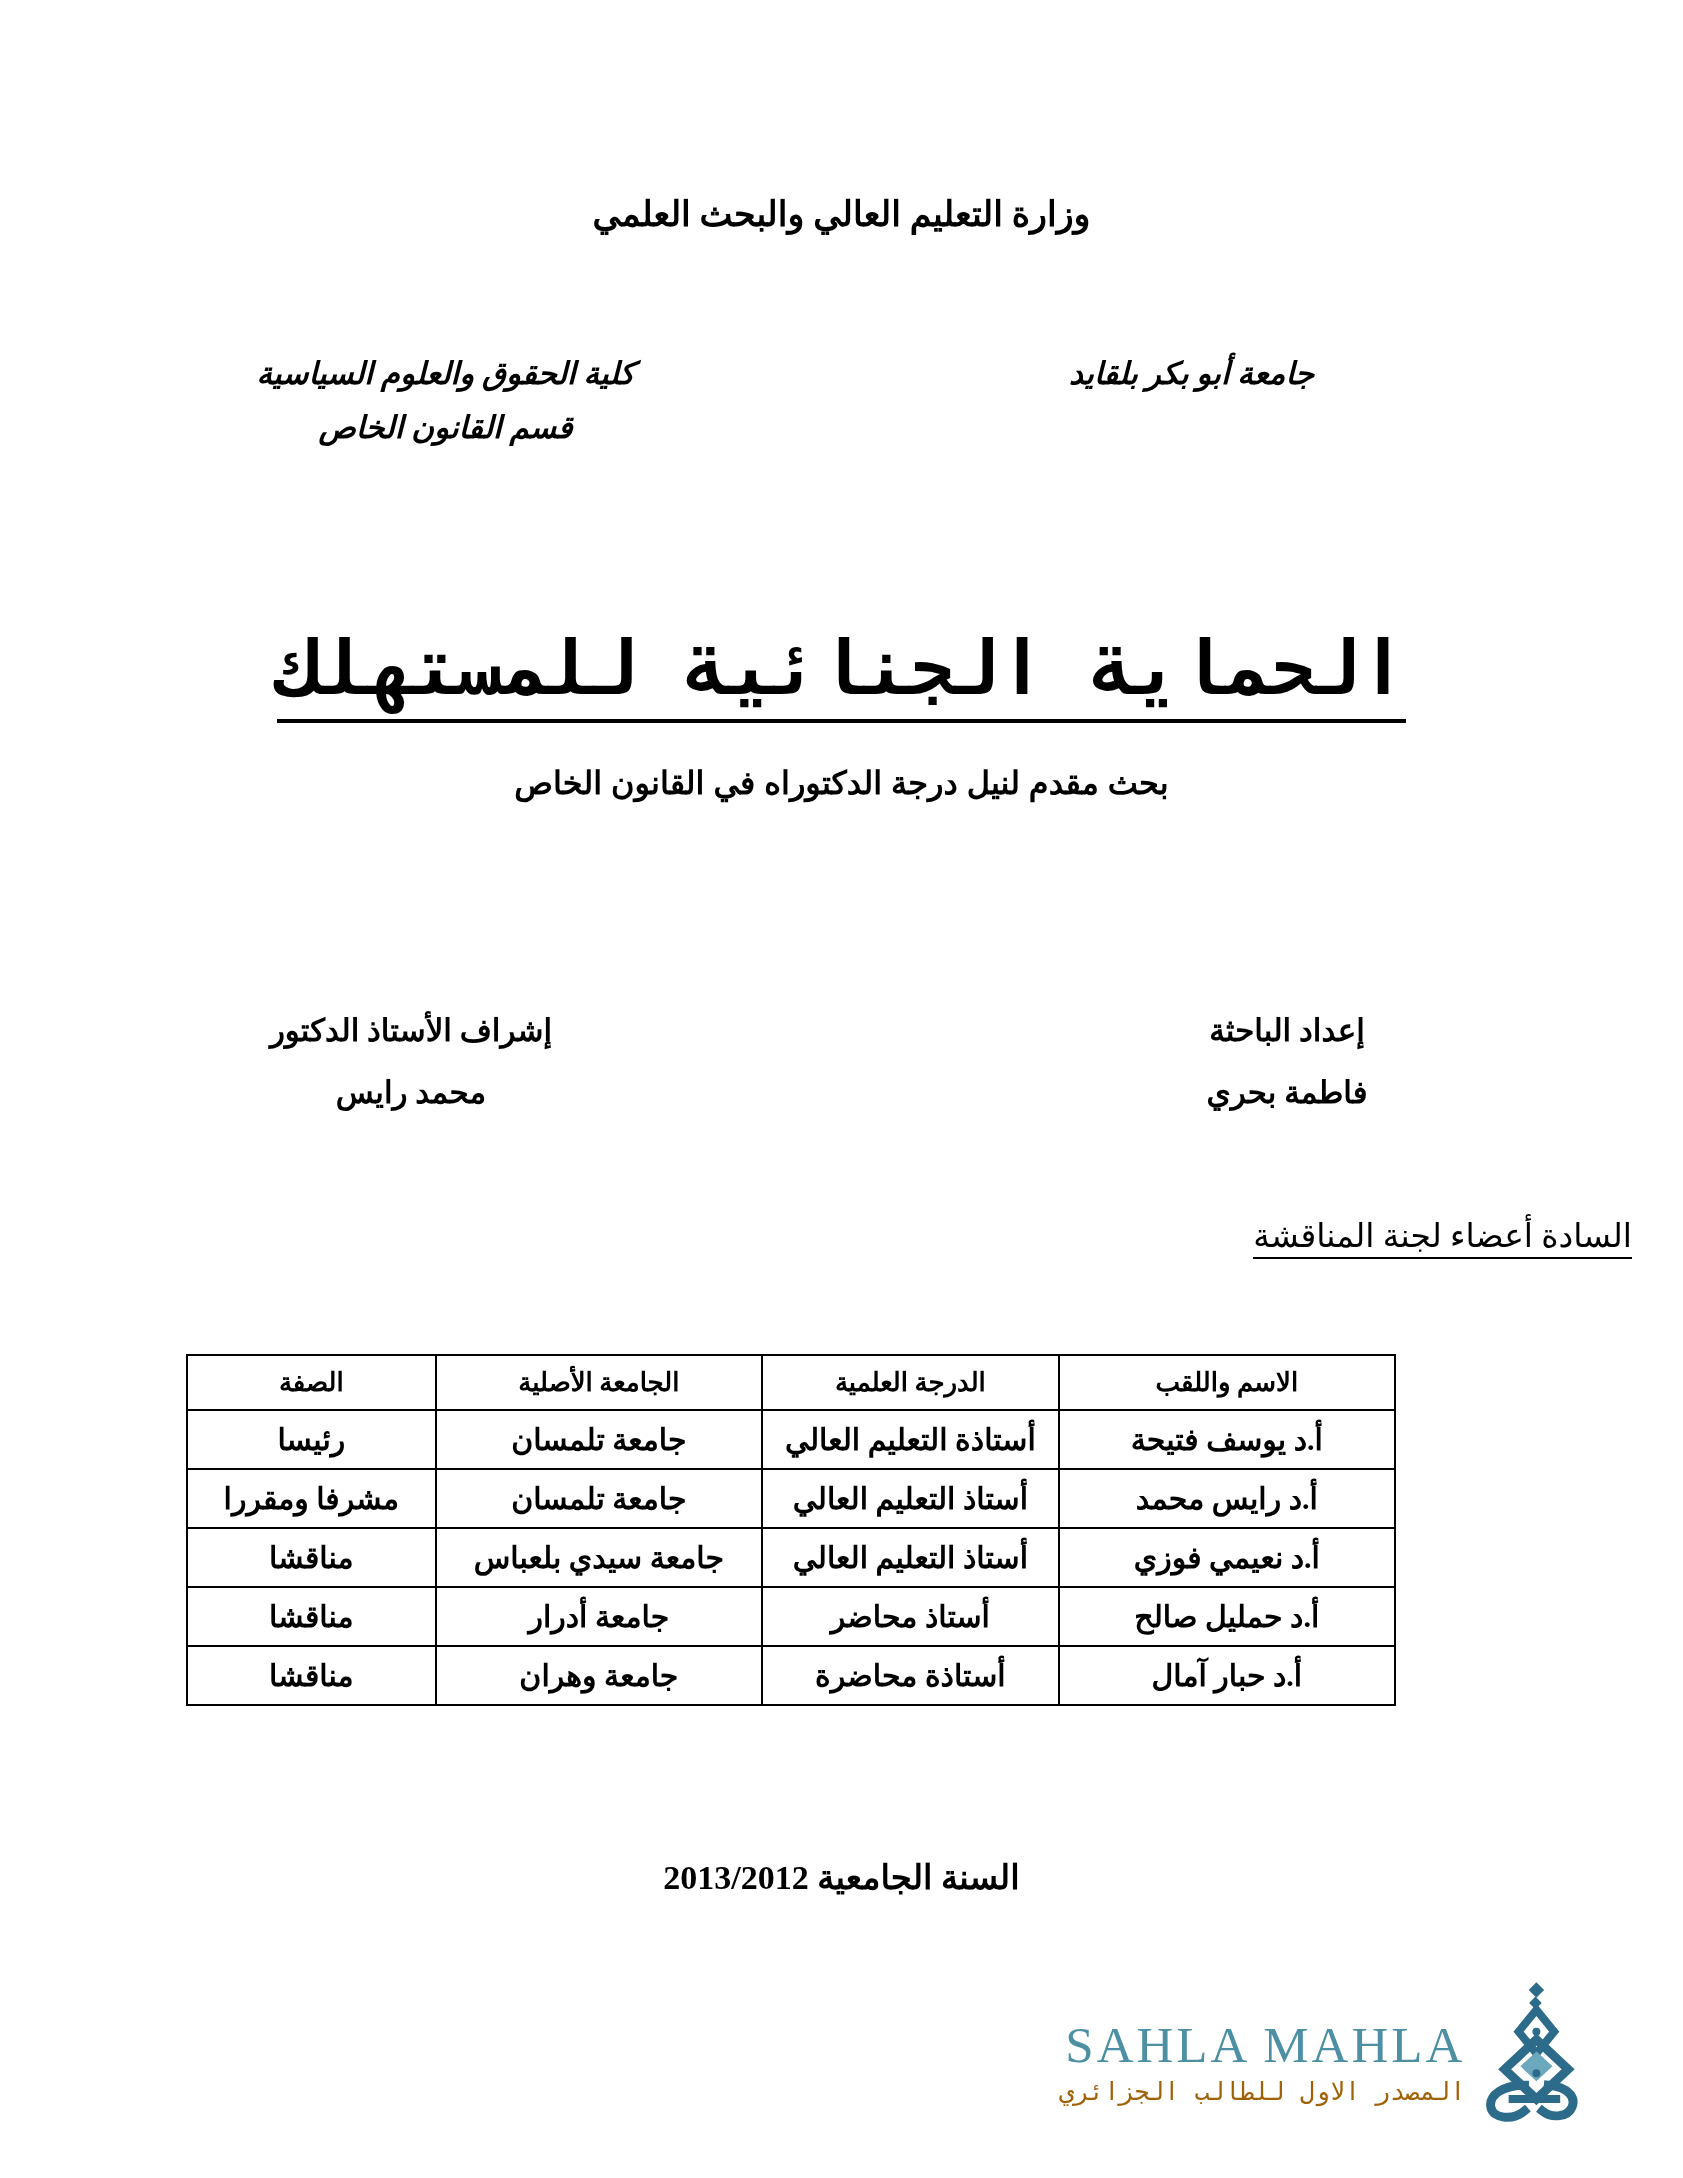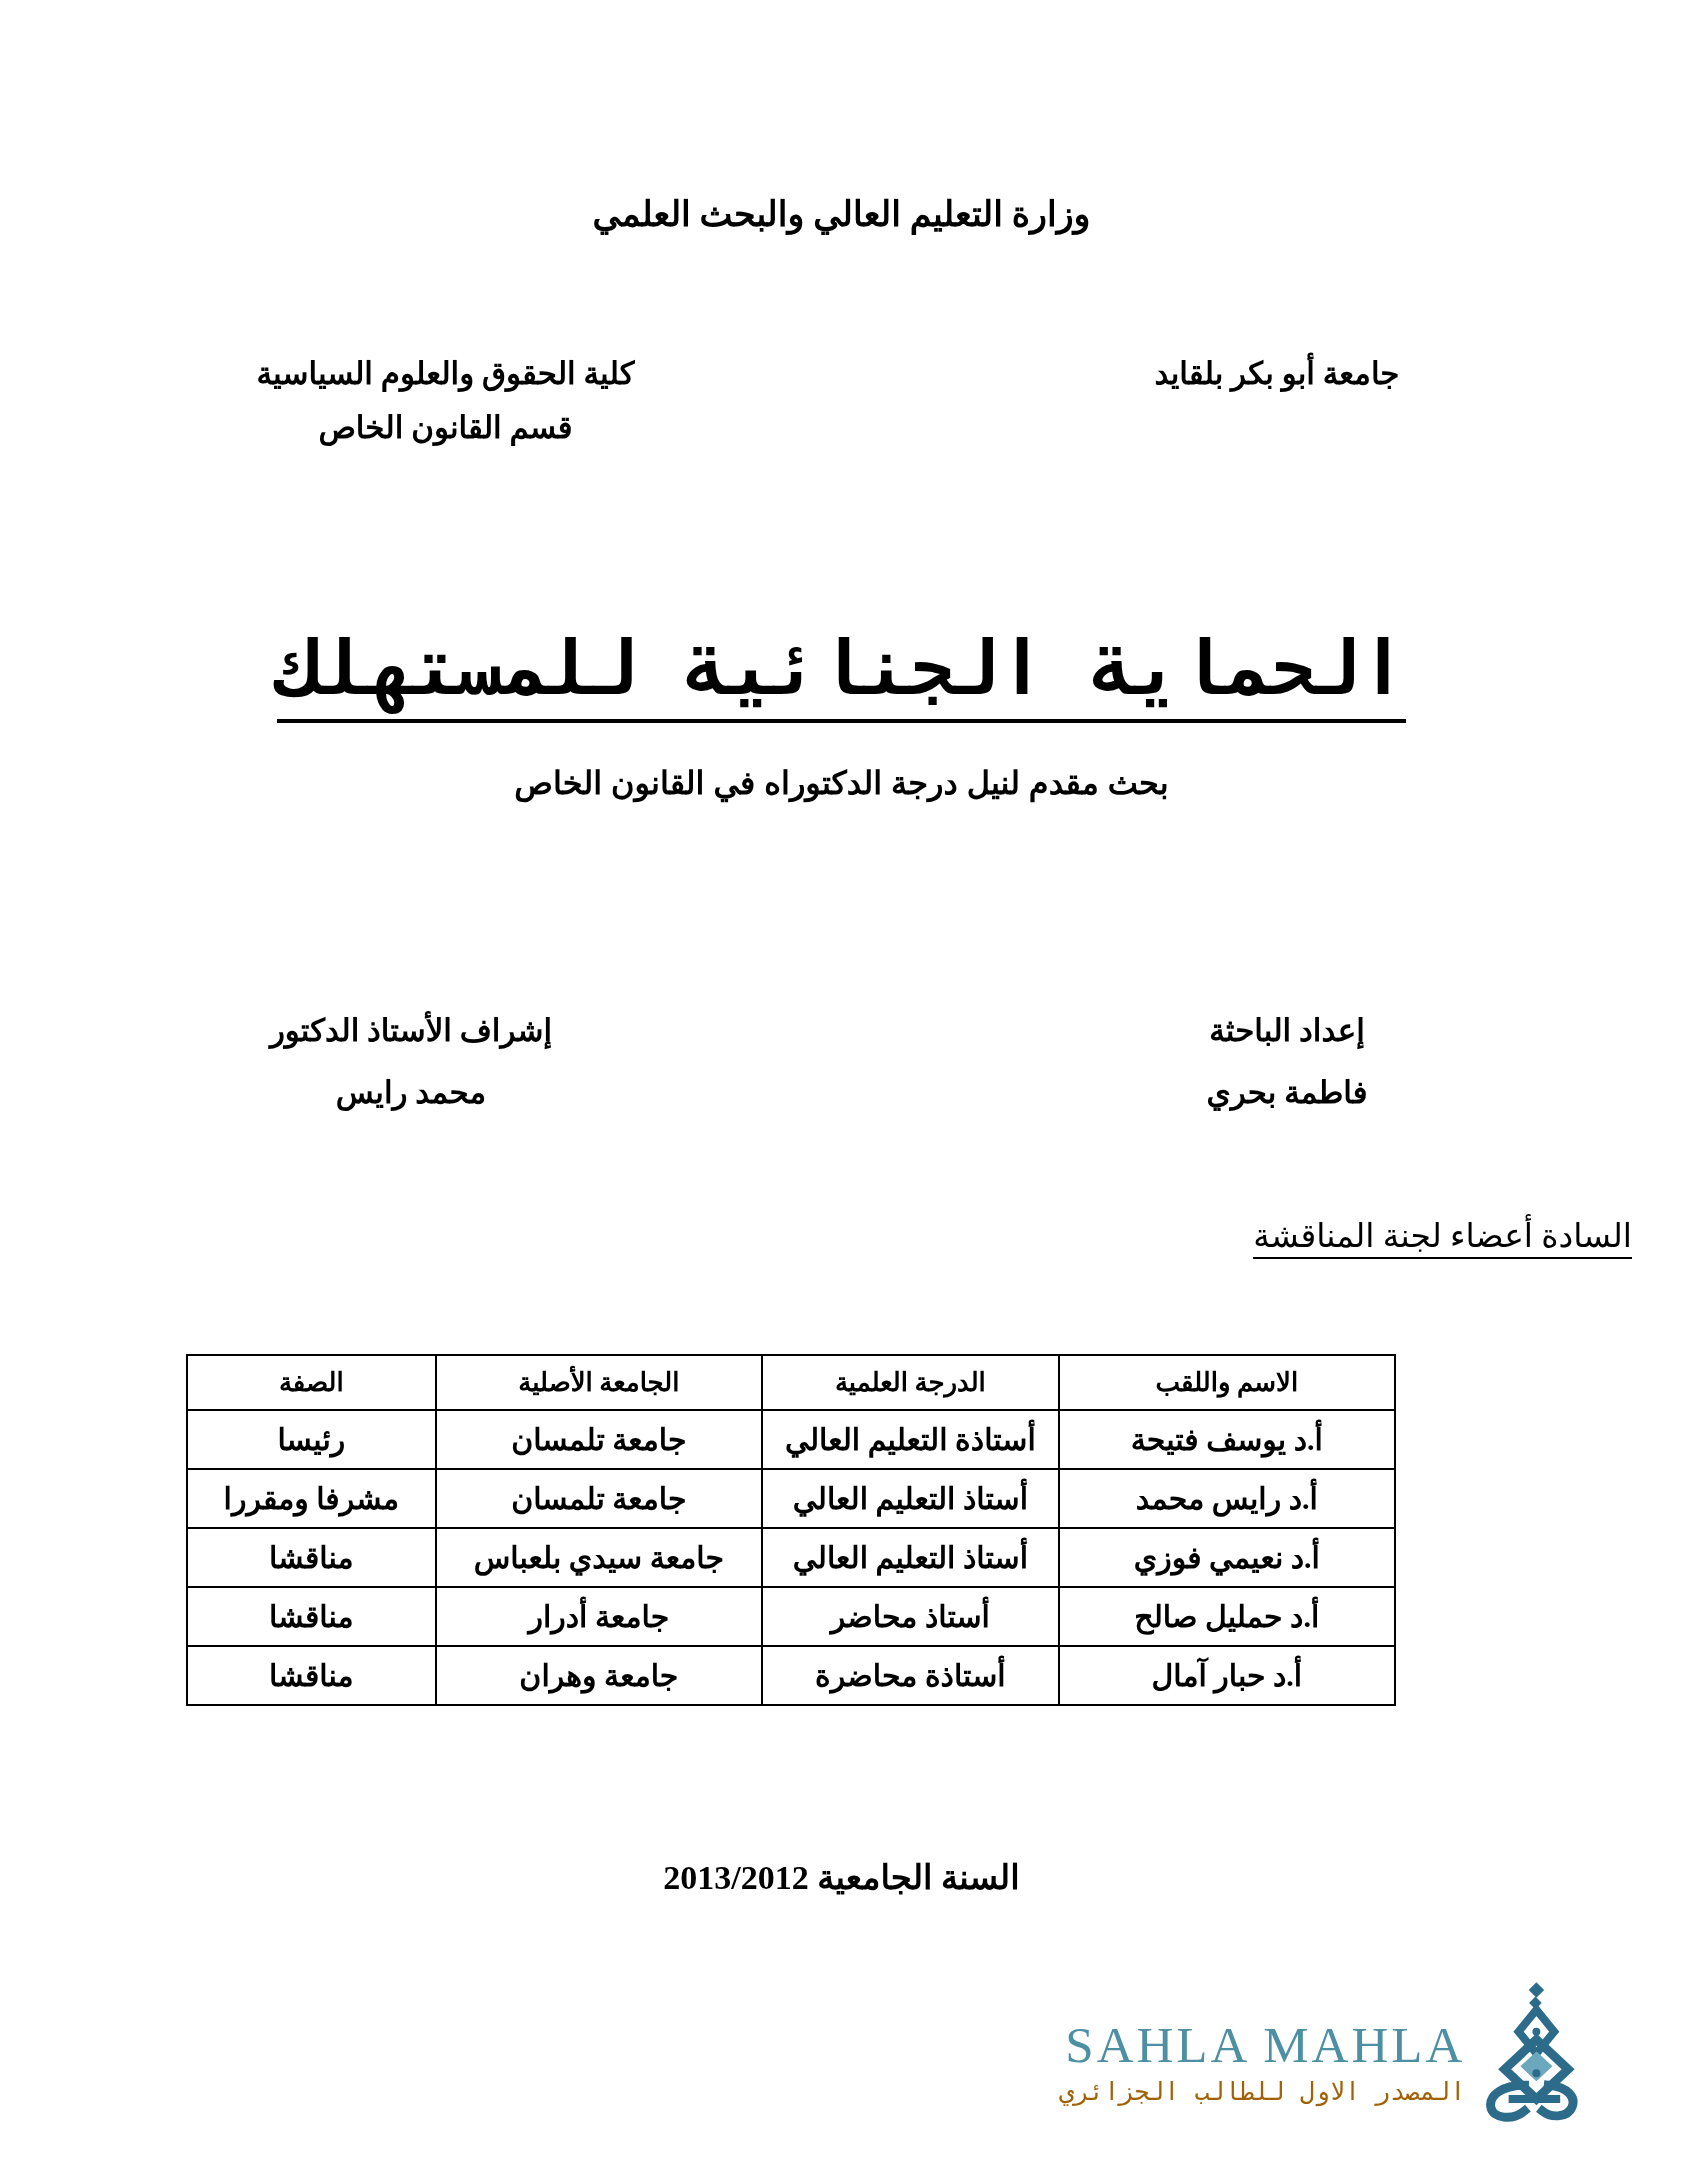--- a/index.html
+++ b/index.html
@@ -48,22 +48,23 @@
     justify-content: space-between;
     align-items: flex-start;
     direction: rtl;
   }
   .inst-col {
     font-family: "Liberation Serif", "DejaVu Serif", serif;
     font-weight: bold;
     font-size: 31px;
     line-height: 1.75;
     direction: rtl;
-  }
-  .inst-col.right { text-align: center; width: 416px; }
+    font-style: italic;
+  }
+  .inst-col.right { text-align: left; width: 416px; }
   .inst-col.left  { text-align: center; width: 495px; }
 
   
   .main-title {
     position: absolute;
     top: 624px;
     left: 0;
     width: 1683px;
     text-align: center;
     direction: rtl;

